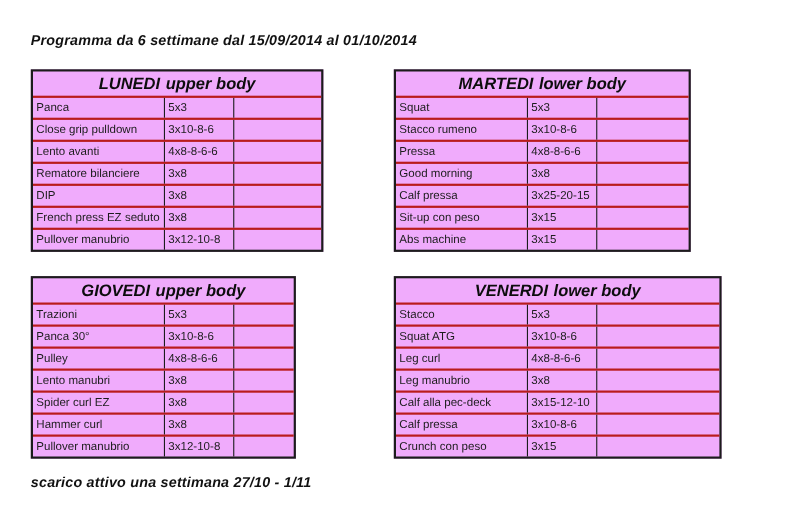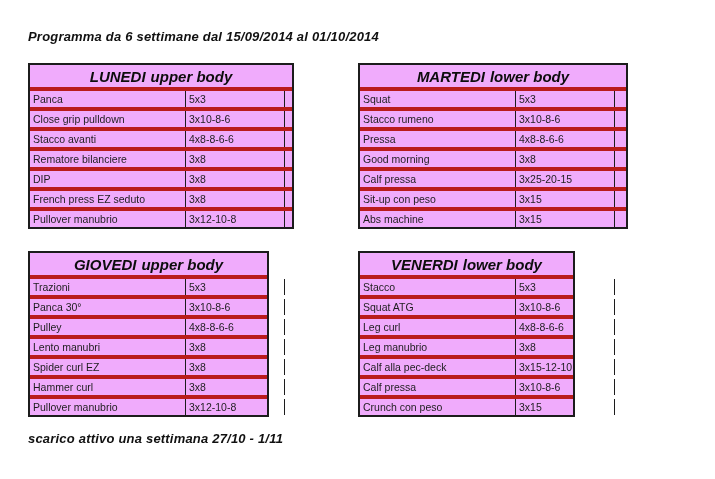--- a/index.html
+++ b/index.html
@@ -25,40 +25,39 @@
   .program-footer { top: 431px; }
 
   .wtable {
     position: absolute;
     border: 2px solid #1c1c1c;
     background: #f0abfc;
   }
   .wtable.pos-tl { left: 28px;  top: 63px;  width: 266px; }
   .wtable.pos-tr { left: 358px; top: 63px;  width: 270px; text-align: center; }
   .wtable.pos-bl { left: 28px;  top: 251px; width: 241px; }
-  .wtable.pos-br { left: 358px; top: 251px; width: 217px; }
+  .wtable.pos-br { left: 358px; top: 251px; width: 298px; }
 
   .thead {
     height: 22px;
     display: flex;
     align-items: center;
     justify-content: center;
     gap: 5px;
     font-size: 15px;
     font-weight: bold;
     font-style: italic;
     color: #0d0d0d;
     white-space: nowrap;
   }
   .trow {
     display: grid;
     grid-template-columns: 119px 63px 1fr;
     height: 20px;
-    border-top: 4px solid #b91c1c;
-    gap: 36px;
+    border-top: 2px solid #b91c1c;
   }
   .tcell {
     display: flex;
     align-items: center;
     padding-left: 3px;
     font-size: 10.5px;
     color: #1d1d1d;
     white-space: nowrap;
     overflow: hidden;
     border-left: 1px solid #1c1c1c;
@@ -79,21 +78,21 @@
       <div class="tcell">Panca</div>
       <div class="tcell">5x3</div>
       <div class="tcell"></div>
     </div>
     <div class="trow">
       <div class="tcell">Close grip pulldown</div>
       <div class="tcell">3x10-8-6</div>
       <div class="tcell"></div>
     </div>
     <div class="trow">
-      <div class="tcell">Stacco avanti</div>
+      <div class="tcell">Lento avanti</div>
       <div class="tcell">4x8-8-6-6</div>
       <div class="tcell"></div>
     </div>
     <div class="trow">
       <div class="tcell">Rematore bilanciere</div>
       <div class="tcell">3x8</div>
       <div class="tcell"></div>
     </div>
     <div class="trow">
       <div class="tcell">DIP</div>

